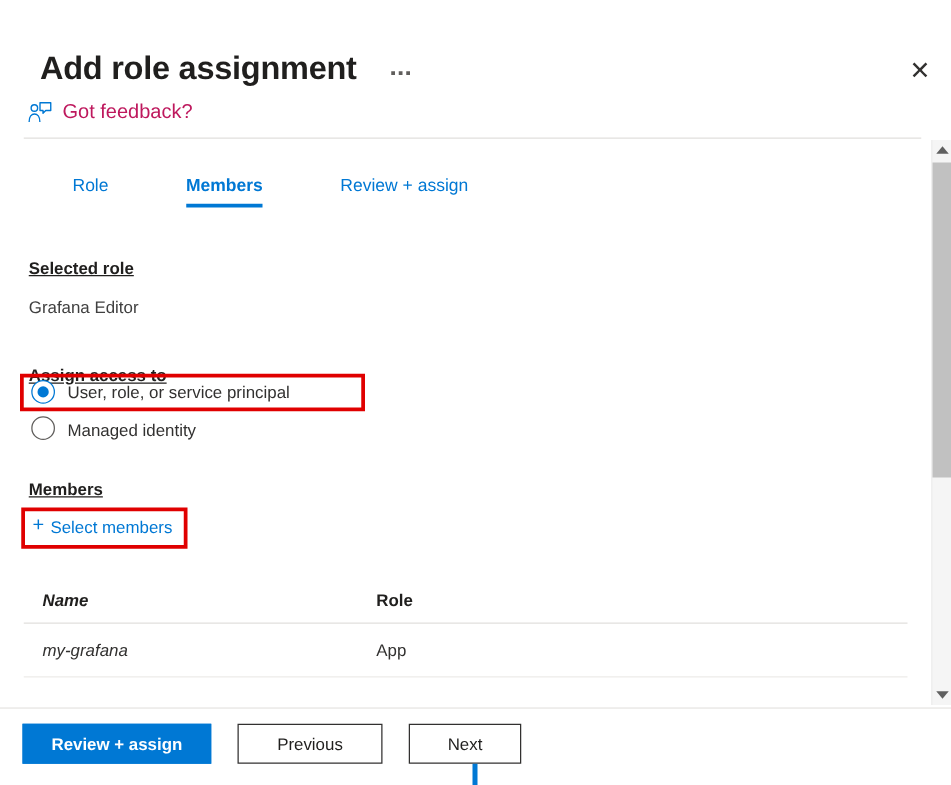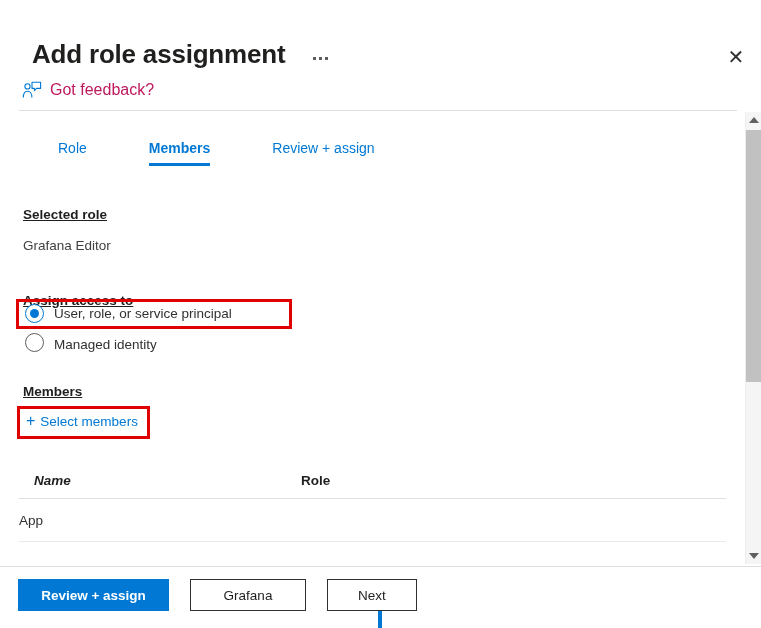--- a/index.html
+++ b/index.html
@@ -413,34 +413,35 @@
   </div>
 
   <div class="highlight-box" id="highlight-select"></div>
 
   <div class="table">
     <div class="table-head">
       <div class="col-name">Name</div>
       <div class="col-type">Role</div>
     </div>
     <div class="table-row">
+      <div class="col-name">my-grafana</div>
       <div class="col-type">App</div>
     </div>
   </div>
 </div>
 
 <div class="scrollbar">
   <div class="scroll-arrow up">
     <span class="arrow-glyph up"></span>
   </div>
   <div class="scroll-thumb"></div>
   <div class="scroll-arrow down">
     <span class="arrow-glyph down"></span>
   </div>
 </div>
 
 <div class="footer-divider"></div>
 <div class="footer">
   <div class="btn btn-primary">Review + assign</div>
-  <div class="btn btn-secondary" id="btn-previous">Grafana</div>
+  <div class="btn btn-secondary" id="btn-previous">Previous</div>
   <div class="btn btn-secondary" id="btn-next">Next</div>
 </div>
 <div class="focus-caret"></div>
 
 </body></html>

